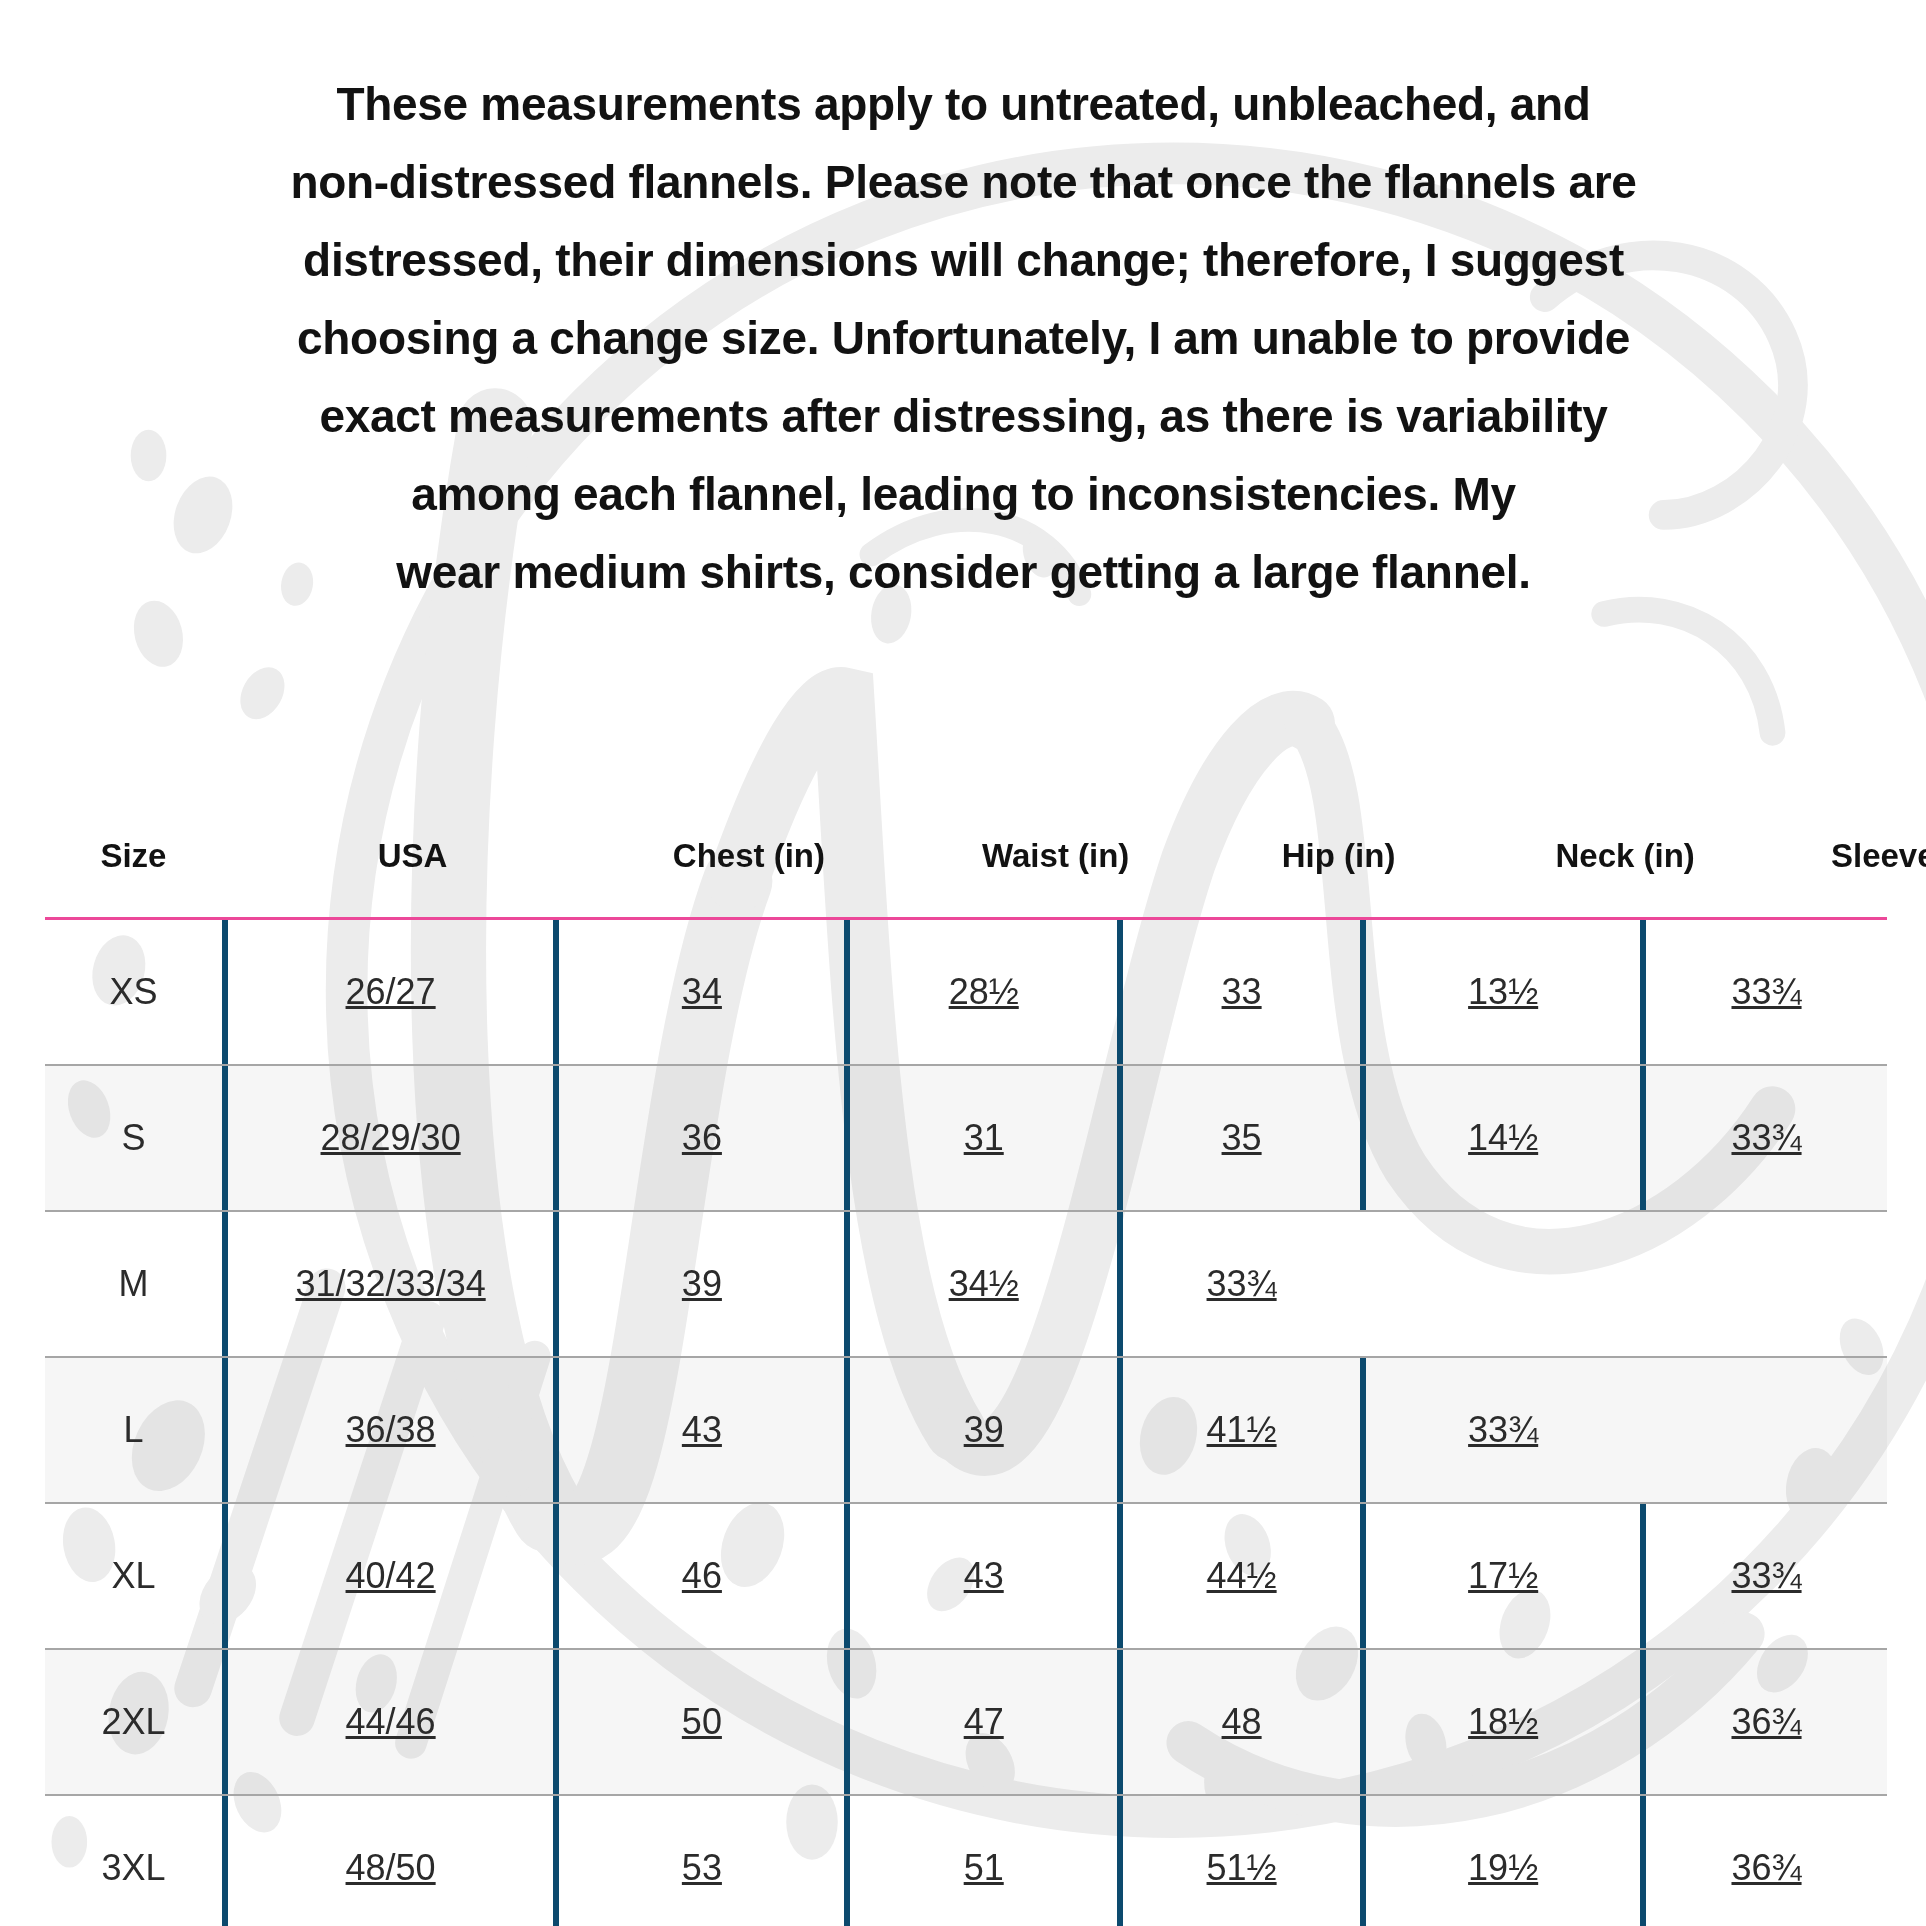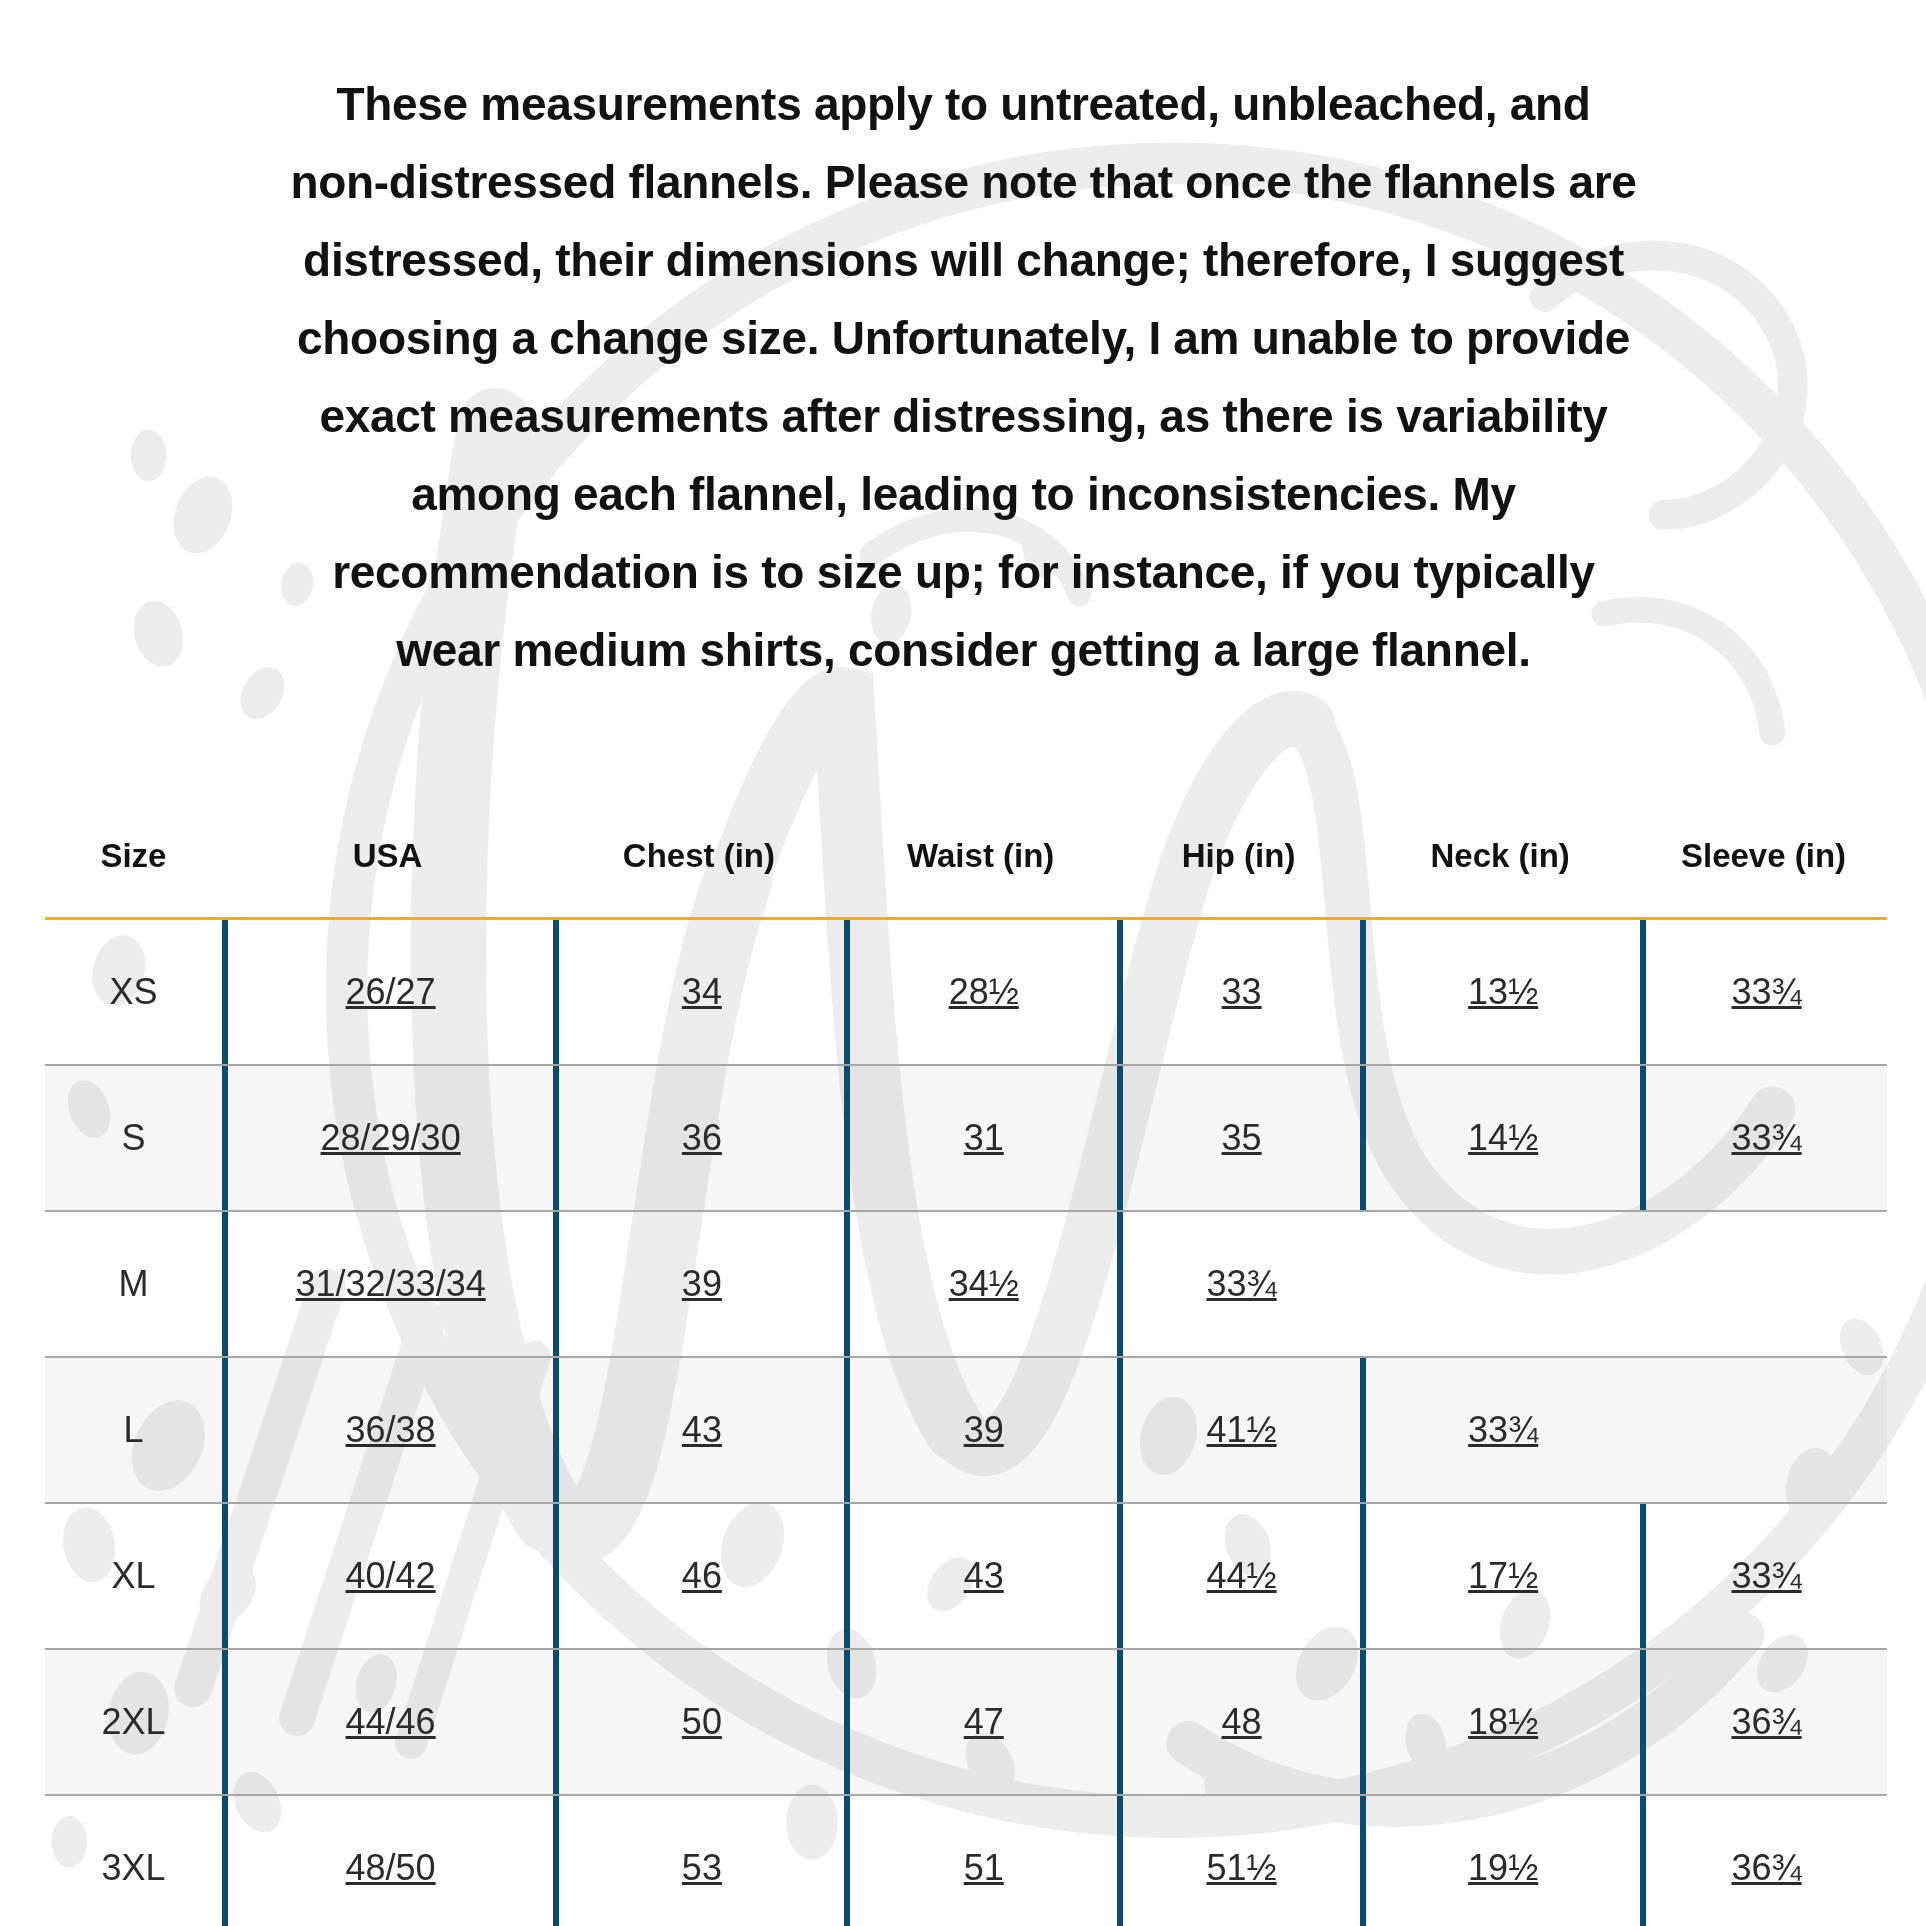--- a/index.html
+++ b/index.html
@@ -33,21 +33,21 @@
 
   
   .size-table {
     position: absolute; left: 45px; width: 1842px; top: 794px; z-index: 2;
     color: #2b2b2b;
   }
   .grid7 {
     display: grid;
     grid-template-columns: 9.6% 18% 15.8% 14.8% 13.2% 15.2% 13.4%;
   }
-  .thead { height: 123px; border-bottom: 3px solid #eab308; }
+  .thead { height: 123px; border-bottom: 3px solid #ec4899; gap: 25px; }
   .th {
     display: flex; align-items: center; justify-content: center;
     font-size: 33px; font-weight: 700; color: #121212;
   }
   .trow { height: 144px; }
   .trow + .trow { border-top: 2px solid #a6a6a6; }
   .trow.alt { background: rgba(130,130,130,0.075); }
   .td {
     display: flex; align-items: center; justify-content: center;
     font-size: 36px; font-weight: 400;
@@ -109,21 +109,20 @@
     </g>
   </svg>
 
   <div class="intro">
     <div class="intro-line">These measurements apply to untreated, unbleached, and</div>
     <div class="intro-line">non-distressed flannels. Please note that once the flannels are</div>
     <div class="intro-line">distressed, their dimensions will change; therefore, I suggest</div>
     <div class="intro-line">choosing a change size. Unfortunately, I am unable to provide</div>
     <div class="intro-line">exact measurements after distressing, as there is variability</div>
     <div class="intro-line">among each flannel, leading to inconsistencies. My</div>
-    <div class="intro-line">recommendation is to size up; for instance, if you typically</div>
     <div class="intro-line">wear medium shirts, consider getting a large flannel.</div>
   </div>
 
   <div class="size-table">
 
     <div class="thead grid7">
       <div class="th">Size</div>
       <div class="th">USA</div>
       <div class="th">Chest (in)</div>
       <div class="th">Waist (in)</div>

